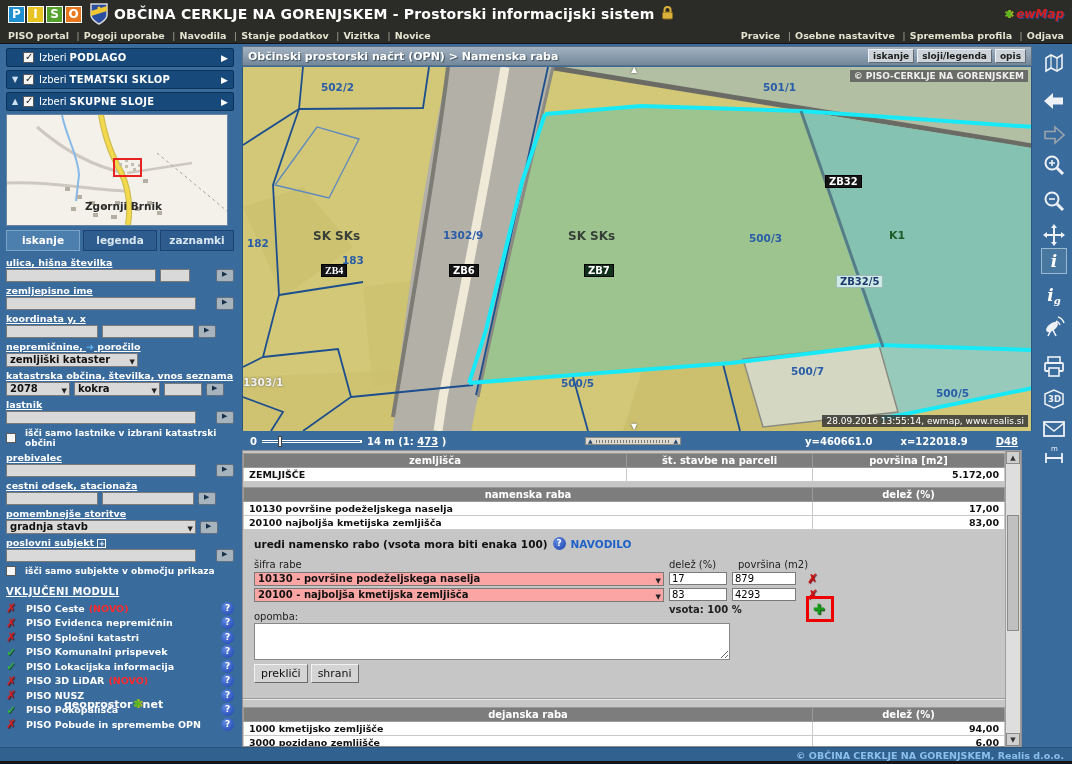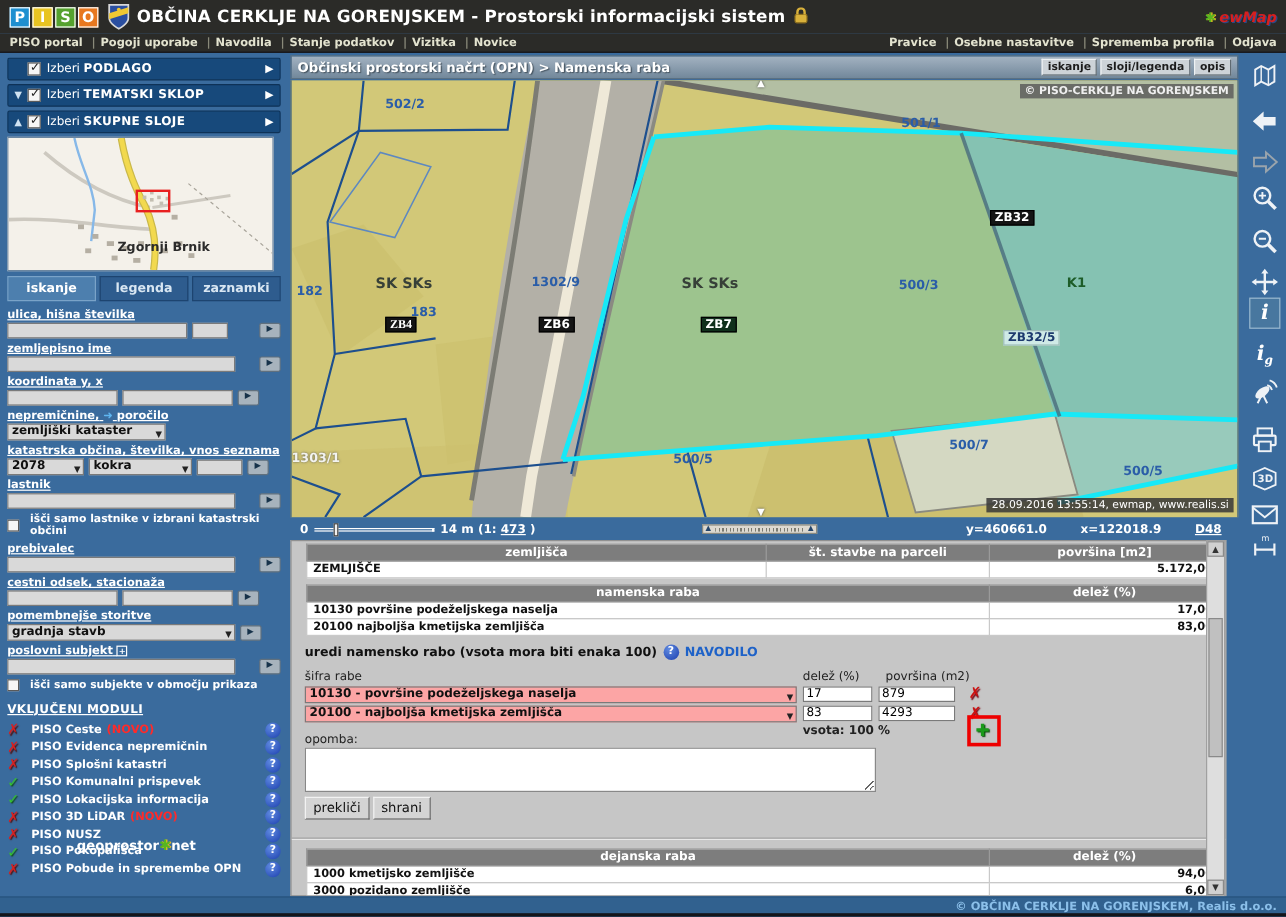--- a/index.html
+++ b/index.html
@@ -24,21 +24,21 @@
   
   .sidebar{position:absolute;left:6px;top:48px;width:228px;height:700px;overflow:hidden;}
   .sect{height:19px;background:#17497b;border:1px solid #0e3257;border-radius:2px;margin-bottom:3px;display:flex;align-items:center;padding:0 5px;color:#fff;}
   .sect .tgl{width:11px;font-size:8px;color:#cfe2f2;}
   .sect .lblp{font:400 10px "DejaVu Sans",sans-serif;margin-right:3px;}
   .sect .lbln{font:700 10px "DejaVu Sans",sans-serif;letter-spacing:.3px;}
   .sect .arr{margin-left:auto;font-size:9px;color:#fff;}
   .cb{width:11px;height:11px;background:#f6f6f6;border:1px solid #5a5a5a;display:inline-block;position:relative;margin-right:5px;flex:none;}
   .cb.checked::after{content:"✓";position:absolute;left:1px;top:-2px;font:700 10px "DejaVu Sans",sans-serif;color:#222;}
   .minimap{width:222px;height:112px;background:#f4f1ea;border:1px solid #6b86a0;position:relative;margin:2px 0 4px 0;}
-  .mm-town{position:absolute;left:78px;top:86px;width:90px;text-align:right;color:#2b2b2b;font:700 10.5px "DejaVu Sans",sans-serif;line-height:11px;}
+  .mm-town{position:absolute;left:78px;top:86px;width:90px;text-align:left;color:#2b2b2b;font:700 10.5px "DejaVu Sans",sans-serif;line-height:11px;}
   .opt-row{display:flex;align-items:center;color:#fff;font:700 9.5px "DejaVu Sans",sans-serif;height:18px;padding-left:22px;gap:5px;}
   .opt-row .gap{width:40px;}
   .tabs{display:flex;gap:3px;margin:4px 0 6px 0;}
   .tab{flex:1;height:21px;background:#2e5c8e;border:1px solid #1d4470;color:#d8e6f2;font:700 10.5px/19px "DejaVu Sans",sans-serif;text-align:center;cursor:pointer;}
   .tab.active{background:#4d7fae;border-color:#7aa3c8;color:#fff;}
   .flabel{color:#fff;font:700 9.5px "DejaVu Sans",sans-serif;text-decoration:underline;margin:3px 0 1px 0;}
   .frow{display:flex;gap:4px;align-items:center;}
   .tin{height:13px;background:#d9d9d9;border:1px solid #7a7a7a;font:10px "DejaVu Sans",sans-serif;padding:0 2px;}
   .gobtn{width:18px;height:13px;background:#a7b3bd;border:1px solid #60707e;border-radius:2px;flex:none;cursor:pointer;position:relative;}
   .gobtn::after{content:"▶";position:absolute;left:5px;top:0px;font-size:7px;color:#16324a;}
@@ -76,21 +76,21 @@
   .scalerow{position:absolute;left:242px;top:432px;width:790px;height:18px;color:#fff;font:700 10px "DejaVu Sans",sans-serif;display:flex;align-items:center;}
   .sb-line{position:relative;width:100px;height:3px;border:1px solid #fff;border-left:none;border-right:2px solid #fff;margin:0 5px;}
   .sb-handle{position:absolute;left:16px;top:-5px;width:4px;height:11px;background:#f0f0f0;border:1px solid #444;cursor:pointer;}
   .sb-text a,.coord a{color:#fff;}
   .coords{margin-left:auto;display:flex;gap:28px;padding-right:14px;font:700 10px "DejaVu Sans",sans-serif;}
   .splitter{position:absolute;left:585px;top:437px;width:96px;height:8px;background:#ddd9d0;border:1px solid #8a8a80;display:flex;align-items:center;justify-content:space-between;padding:0 2px;cursor:row-resize;}
   .splitter .dots{flex:1;height:3px;margin:0 3px;background-image:repeating-linear-gradient(90deg,#7a7a70 0 1px,transparent 1px 3px);}
   .splitter .t{font-size:6px;color:#24456b;line-height:6px;}
   
   .panel{position:absolute;left:242px;top:450px;width:780px;height:297px;background:#c6c6c6;border:1px solid #909090;overflow:hidden;}
-  .tbl{position:absolute;left:12px;width:761px;border-collapse:collapse;table-layout:fixed;padding-left:16px;}
+  .tbl{position:absolute;left:0;width:761px;border-collapse:collapse;table-layout:fixed;padding-left:16px;}
   .tbl th{background:#7d7d7d;color:#fff;font:700 10px "DejaVu Sans",sans-serif;height:14px;border:1px solid #9a9a9a;padding:0 4px;}
   .tbl td{background:#fff;color:#111;font:700 9.5px "DejaVu Sans",sans-serif;height:14px;border:1px solid #c9c9c9;padding:0 5px;}
   .tbl td.num{text-align:right;}
   .edit-title{position:absolute;left:11px;top:86px;display:flex;align-items:center;gap:5px;color:#111;font:700 10.5px "DejaVu Sans",sans-serif;}
   .qicon{width:13px;height:13px;border-radius:50%;background:radial-gradient(circle at 35% 30%,#5f8ae0,#1c3fae);color:#fff;font:700 9px/13px "DejaVu Sans",sans-serif;text-align:center;}
   .navodilo{color:#1e62c8;cursor:pointer;}
   .edit-collbl{position:absolute;left:11px;top:108px;display:flex;color:#222;font:10px "DejaVu Sans",sans-serif;}
   .edit-collbl span:nth-child(1){width:415px;}
   .edit-collbl span:nth-child(2){width:69px;}
   .erow{position:absolute;left:11px;display:flex;gap:5px;align-items:center;}
@@ -460,21 +460,21 @@
       <path d="M226,316 L488,296 L636,278 L790,283"></path>
       <path d="M638,352 L790,321"></path>
     </g>
 
     <path d="M558,44 L640,280" stroke="#4a6b7a" stroke-width="3" fill="none" opacity=".8"></path>
   </svg>
 
   <div>
 
   <div class="map-label pnum" style="left: 78px; top: 14px;">502/2</div>
-      <div class="map-label pnum" style="left: 508px; top: 14px; margin-top: 16px;">501/1</div>
+      <div class="map-label pnum" style="left: 520px; top: 14px;">501/1</div>
       <div class="map-label pnum" style="left: 4px; top: 170px;">182</div>
       <div class="map-label zone" style="left: 70px; top: 162px;">SK SKs</div>
       <div class="map-label pnum" style="left: 99px; top: 187px;">183</div>
       <div class="map-label zb" style="left: 78px; top: 197px; font-family: Liberation Serif, serif;">ZB4</div>
       <div class="map-label pnum" style="left: 200px; top: 162px;">1302/9</div>
       <div class="map-label zb" style="left: 206px; top: 197px;">ZB6</div>
       <div class="map-label zone" style="left: 325px; top: 162px;">SK SKs</div>
       <div class="map-label zb zb-green" style="left: 341px; top: 197px;">ZB7</div>
       <div class="map-label pnum" style="left: 506px; top: 165px;">500/3</div>
       <div class="map-label k1" style="left: 646px; top: 162px;">K1</div>

